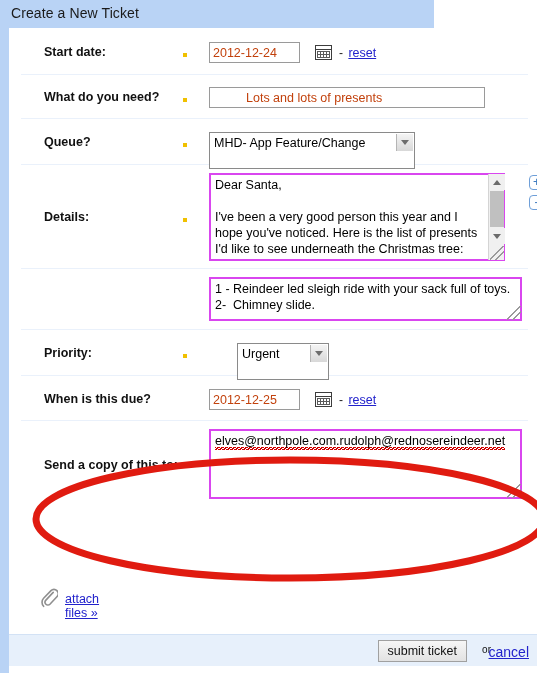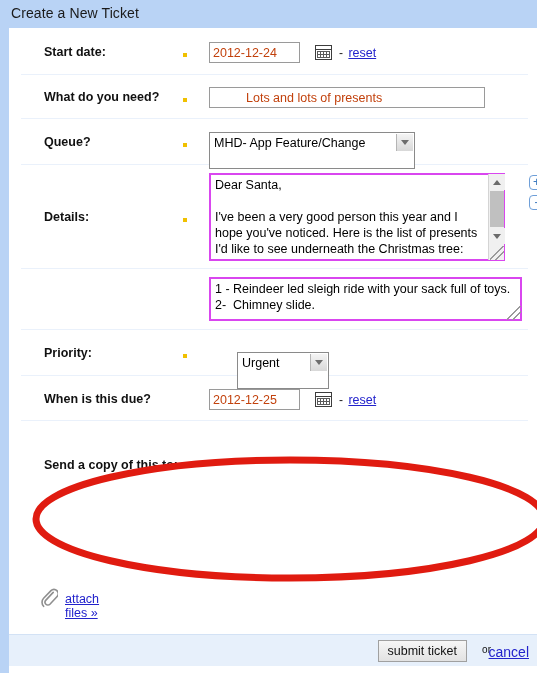--- a/index.html
+++ b/index.html
@@ -24,21 +24,21 @@
     width: 537px;
     height: 673px;
     background: #ffffff;
     box-sizing: border-box;
   }
 
   
   #title-bar {
     position: absolute;
     left: 0; top: 0;
-    width: 537px;
+    width: 434px;
     height: 28px;
     background: #b9d3f5;
     box-sizing: border-box;
   }
   #title-bar .title-text {
     position: absolute;
     left: 11px;
     top: 5px;
     font-size: 14px;
     color: #1a1a1a;
@@ -444,41 +444,47 @@
           <div class="ta" id="process-ta">1 - Reindeer led sleigh ride with your sack full of toys.
 2-  Chimney slide.</div>
           <div class="resize-grip"></div>
         </div>
       </div>
     </div>
 
     <div class="form-row" style="height:46px;">
       <div class="row-label" style="top:16px;">Priority:</div>
       <div class="req-dot" style="top:24px;"></div>
-      <div class="field-area" style="top:22px;padding-left:28px;">
+      <div class="field-area" style="top:13px;padding-left:28px;">
         <span class="sel-wrap" id="priority-select">
           <span class="sel-text">Urgent</span>
           <span class="sel-arrow"></span>
         </span>
       </div>
     </div>
 
     <div class="form-row" style="height:45px;">
       <div class="row-label" style="top:16px;">When is this due?</div>
       <div class="field-area" style="top:13px;">
         <input class="txt" id="due-date-input" type="text" value="2012-12-25" style="">
         <span style="display:inline-block;width:8px;"></span>
         <span class="cal-icon"></span>
         <span class="dash-sep">-</span>
         <a class="link">reset</a>
       </div>
     </div>
 
     <div class="form-row" style="height:88px;">
       <div class="row-label" style="top:37px;">Send a copy of this to:</div>
+      <div class="field-area" style="top:8px;">
+        <div style="position:relative;display:inline-block;">
+          <div class="ta" id="copy-ta"><span class="squiggle">elves@northpole.com.rudolph@rednosereindeer.net</span></div>
+          <div class="resize-grip"></div>
+        </div>
+      </div>
     </div>
 
   </div>
 
   <div id="attach-row">
     <svg id="paperclip-icon" viewBox="0 0 18 20">
       <path d="M13.2 4.4 L5.9 12.1 c-1.1 1.2 -1.1 3 0 4.1 1.1 1.1 2.9 1.1 4 0 l7.0 -7.4 c1.6 -1.7 1.6 -4.5 0 -6.2 -1.6 -1.7 -4.3 -1.7 -5.9 0 L3.6 10.2 c-2.1 2.2 -2.1 5.9 0 8.1" fill="none" stroke="#8f8f8f" stroke-width="1.6" stroke-linecap="round"></path>
     </svg>
     <a class="link" id="attach-link">attach files »</a>
   </div>

